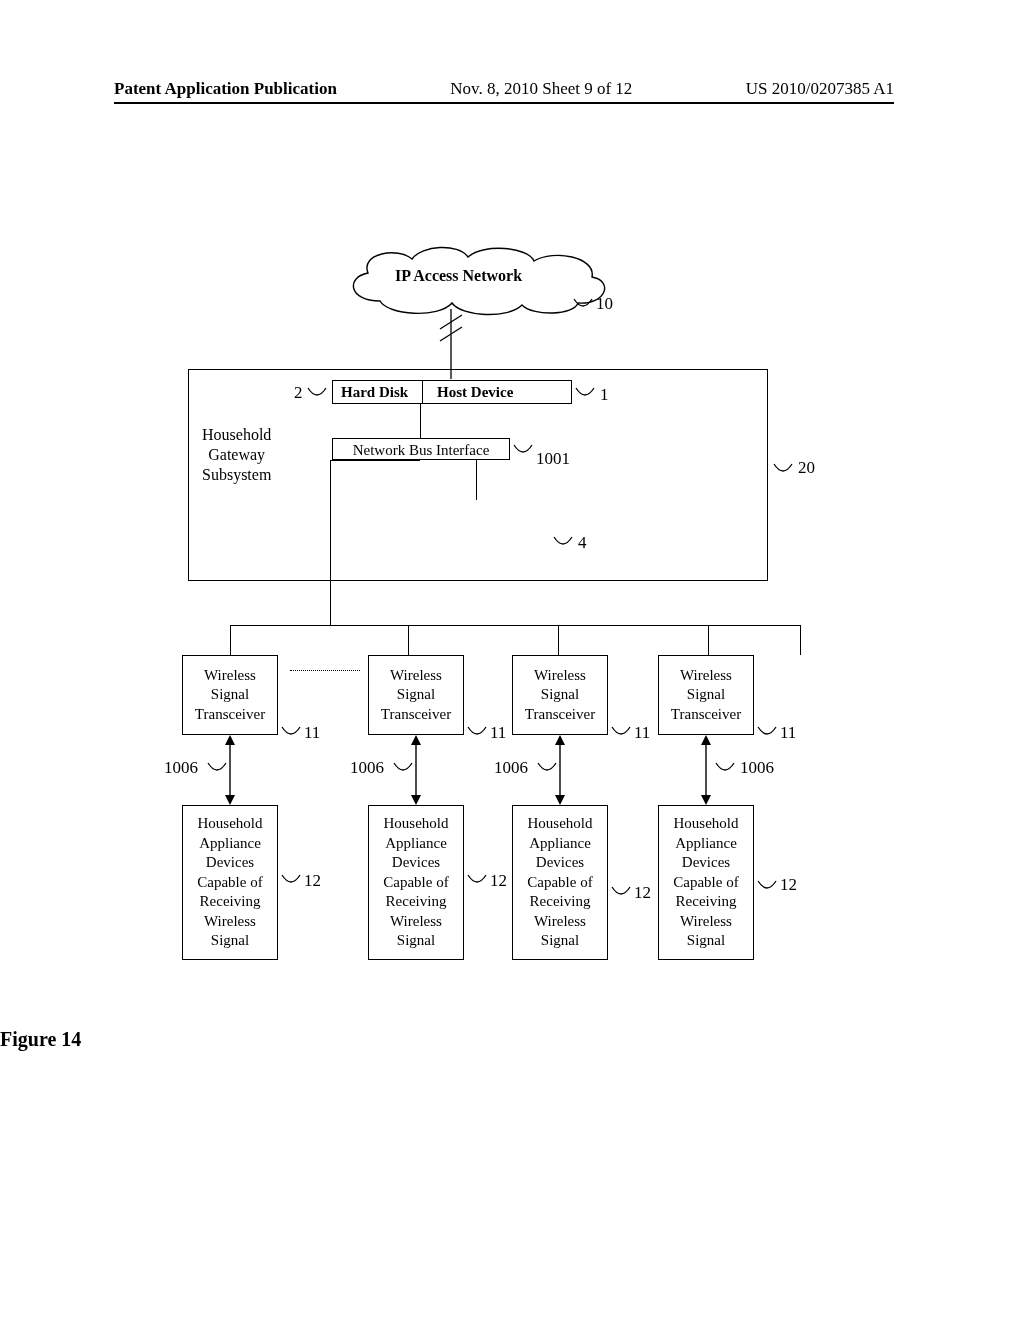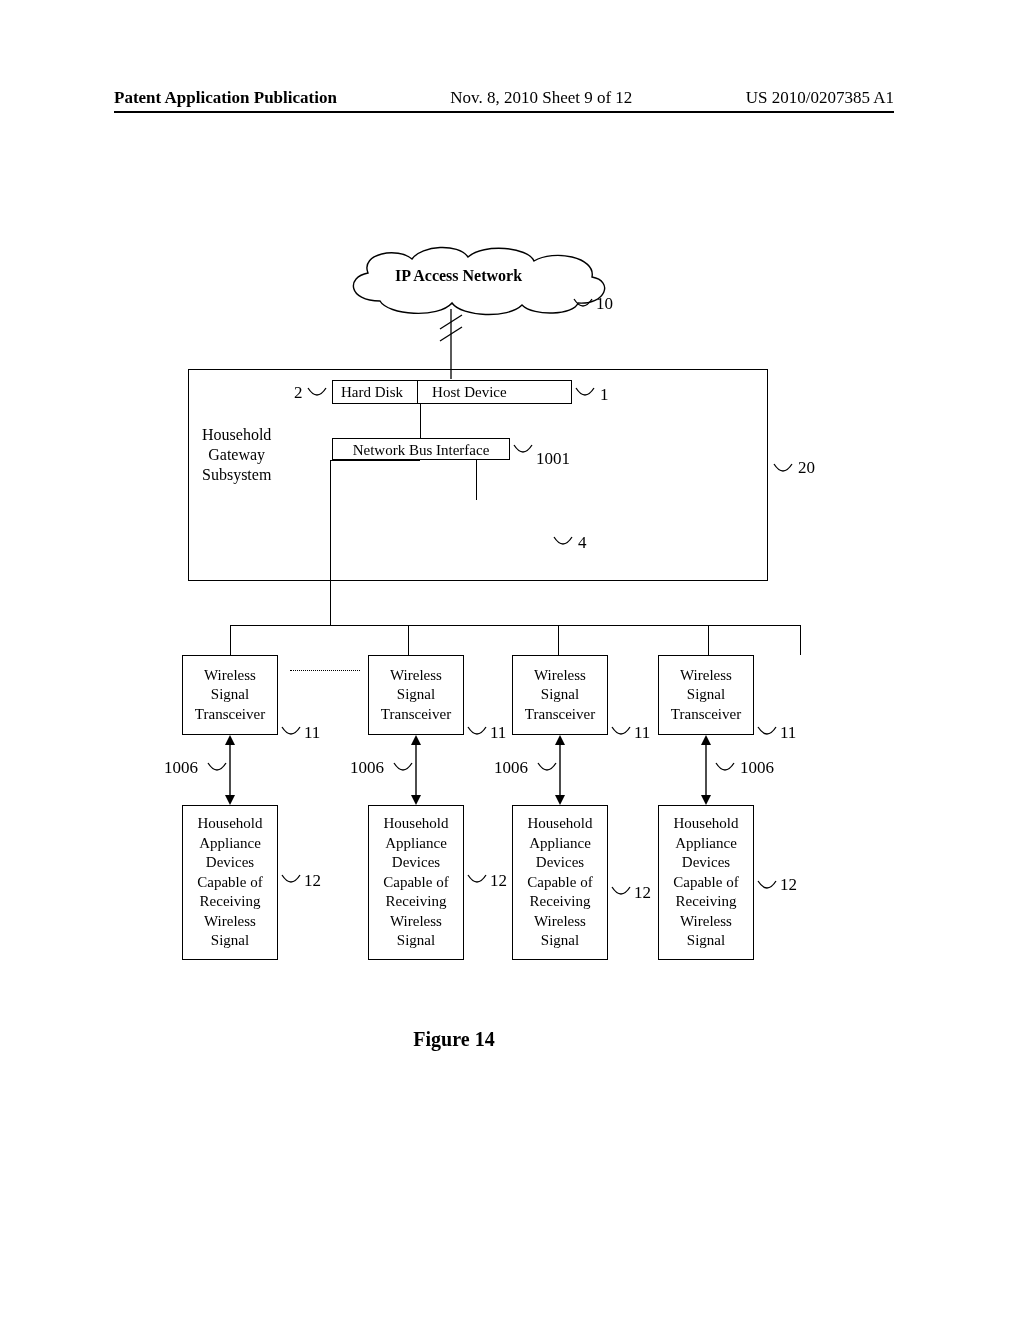--- a/index.html
+++ b/index.html
@@ -10,21 +10,21 @@
     body {
       width: 1024px;
       height: 1320px;
       background: #ffffff;
       font-family: "Times New Roman", Times, serif;
       position: relative;
       color: #000;
     }
     .header {
       position: absolute;
-      top: 88px;
+      top: 79px;
       left: 114px;
       right: 130px;
       display: flex;
       justify-content: space-between;
       font-size: 17px;
       border-bottom: 2px solid #000;
       padding-bottom: 3px;
     }
     .header .left { font-weight: bold; }
     .header .center { }
@@ -88,20 +88,21 @@
     .host-row {
       position: absolute;
       top: 135px;
       left: 182px;
       width: 240px;
       height: 24px;
       border: 1px solid #000;
       display: flex;
       align-items: center;
       font-size: 15px;
+      font-weight: bold;
     }
     .host-row .hd { padding: 0 14px 0 8px; }
     .host-row .sep { border-left: 1px solid #000; height: 100%; }
     .host-row .hd2 { padding: 0 6px 0 14px; }
 
     .dbi-box {
       position: absolute;
       top: 193px;
       left: 182px;
       width: 178px;
@@ -165,21 +166,21 @@
 
     .dblarrow {
       position: absolute;
       width: 12px;
     }
     .figure-caption {
       position: absolute;
       top: 1028px;
       left: 0;
       width: 908px;
-      text-align: center;
+      text-align: left;
       font-weight: bold;
       font-size: 20px;
     }
 
     svg { display: block; }
   </style>
 </head>
 <body>
 
 <div class="header">

